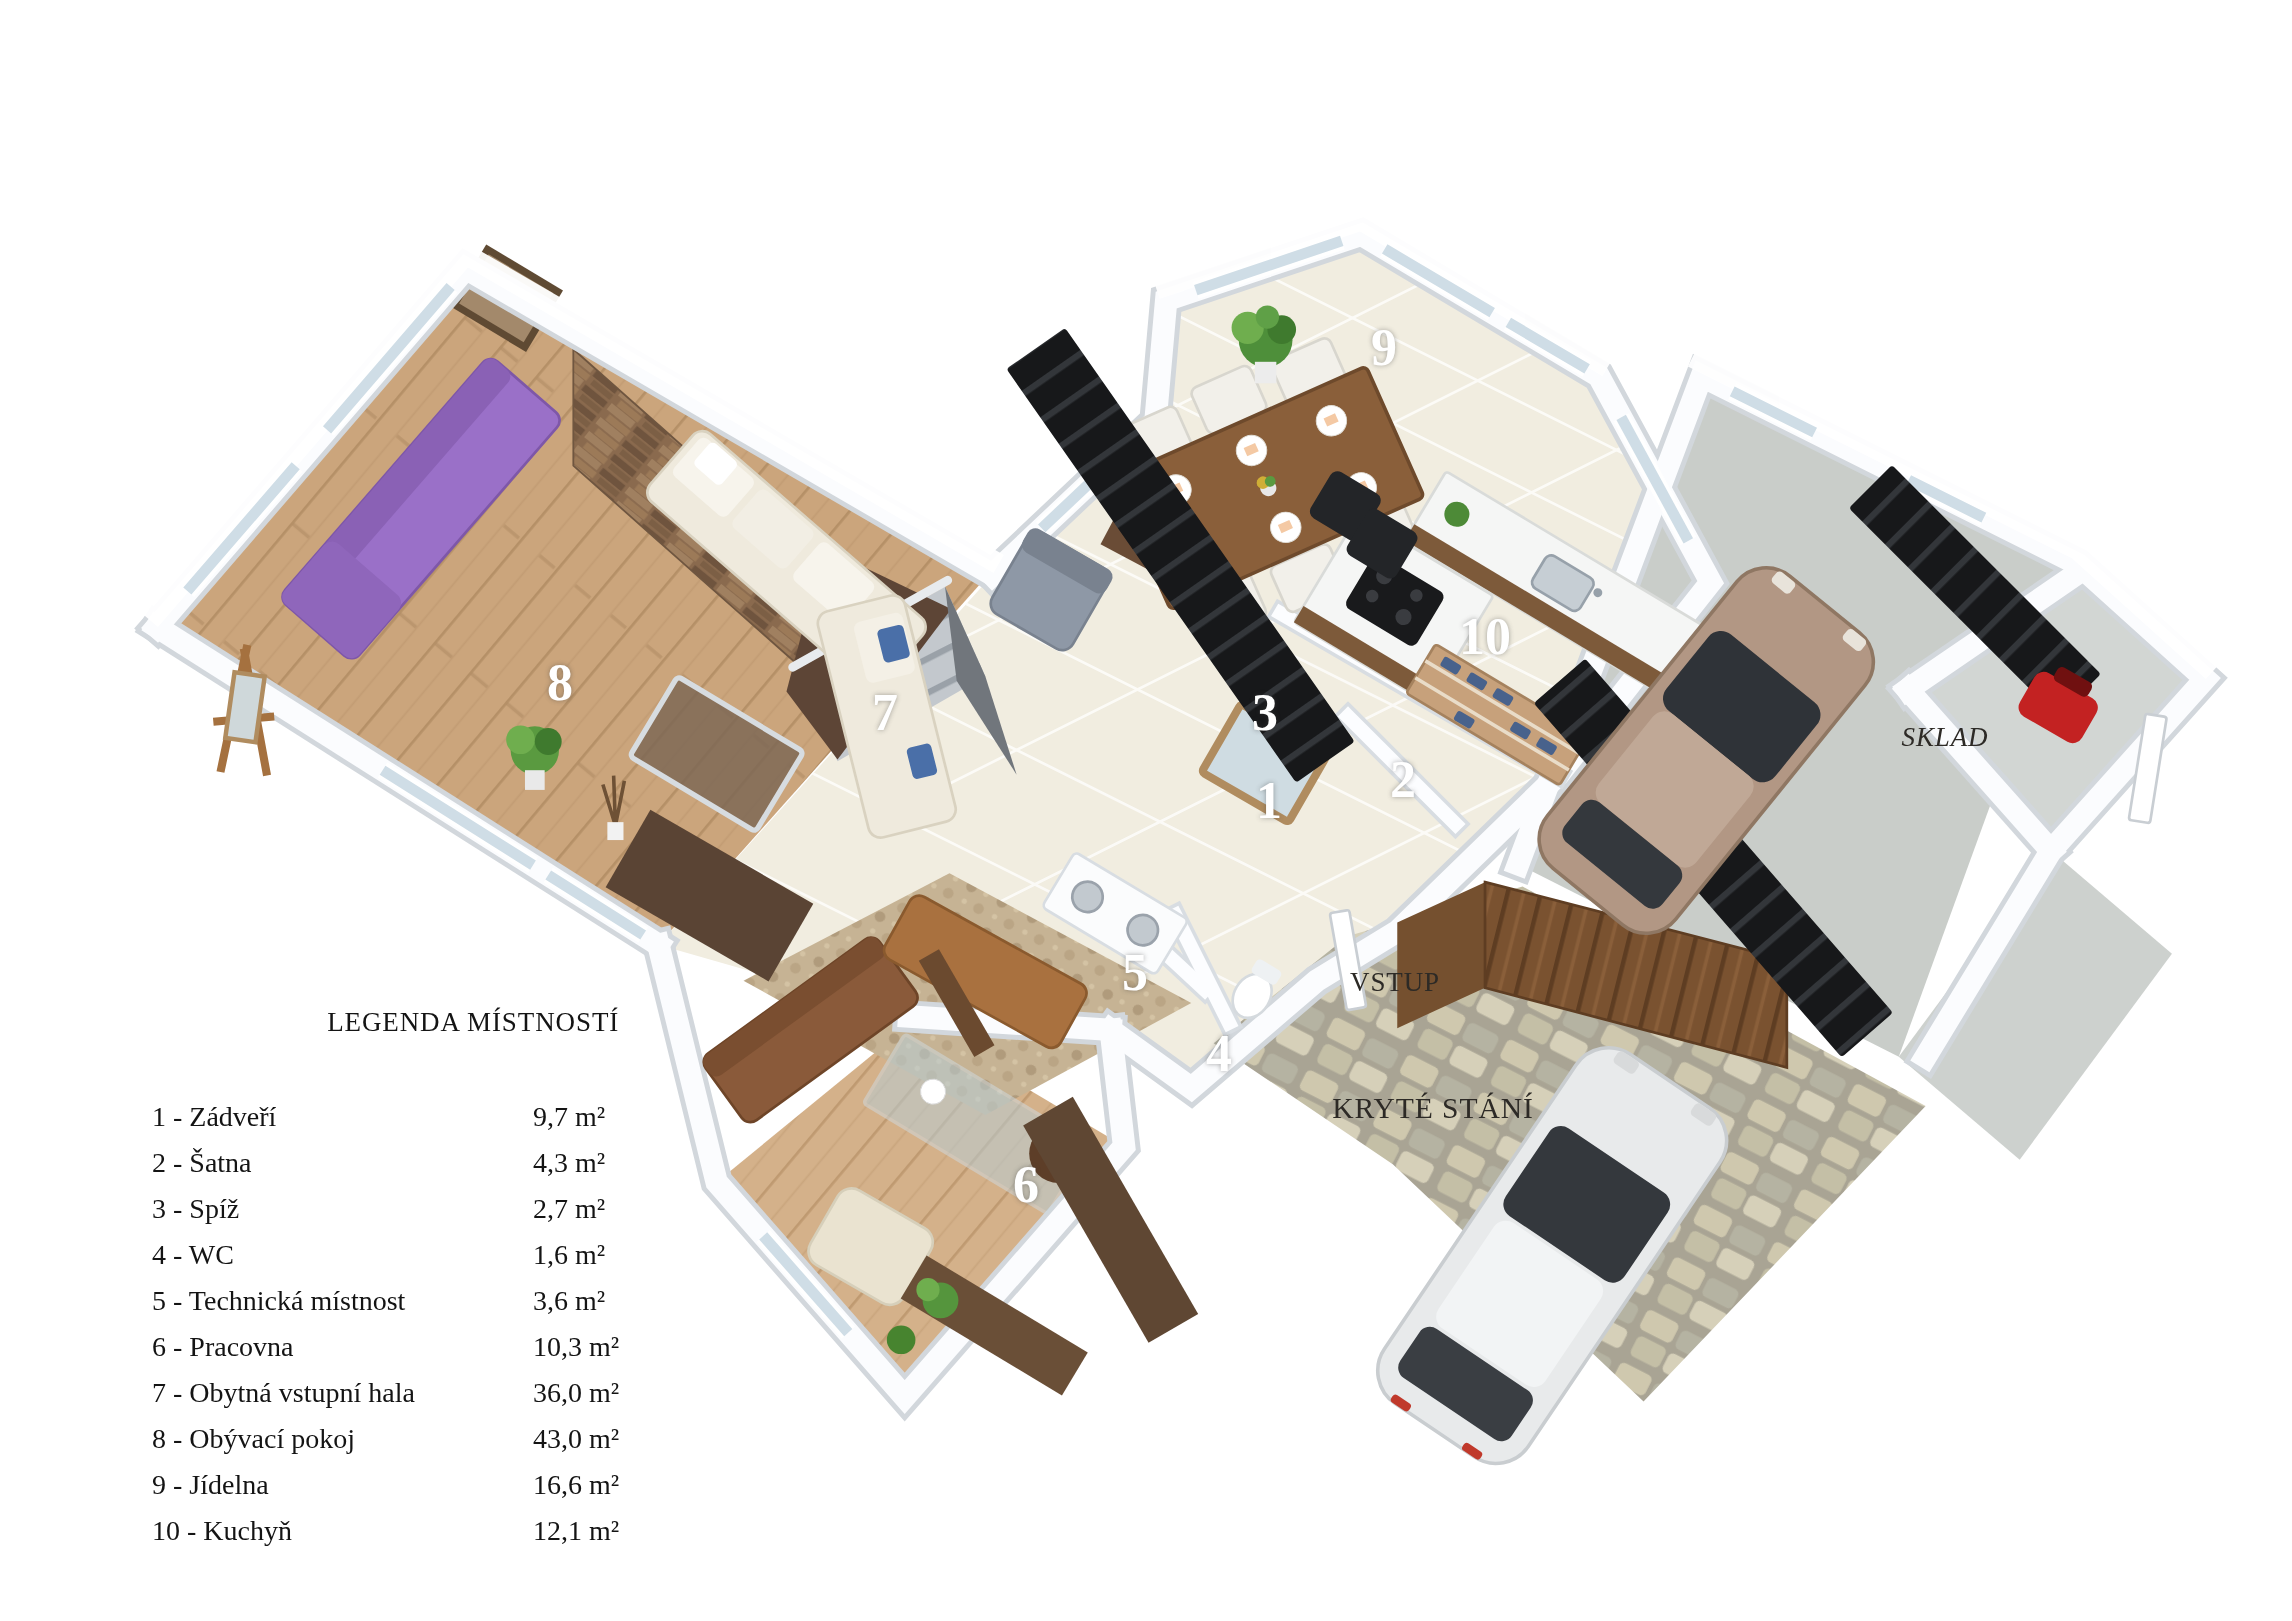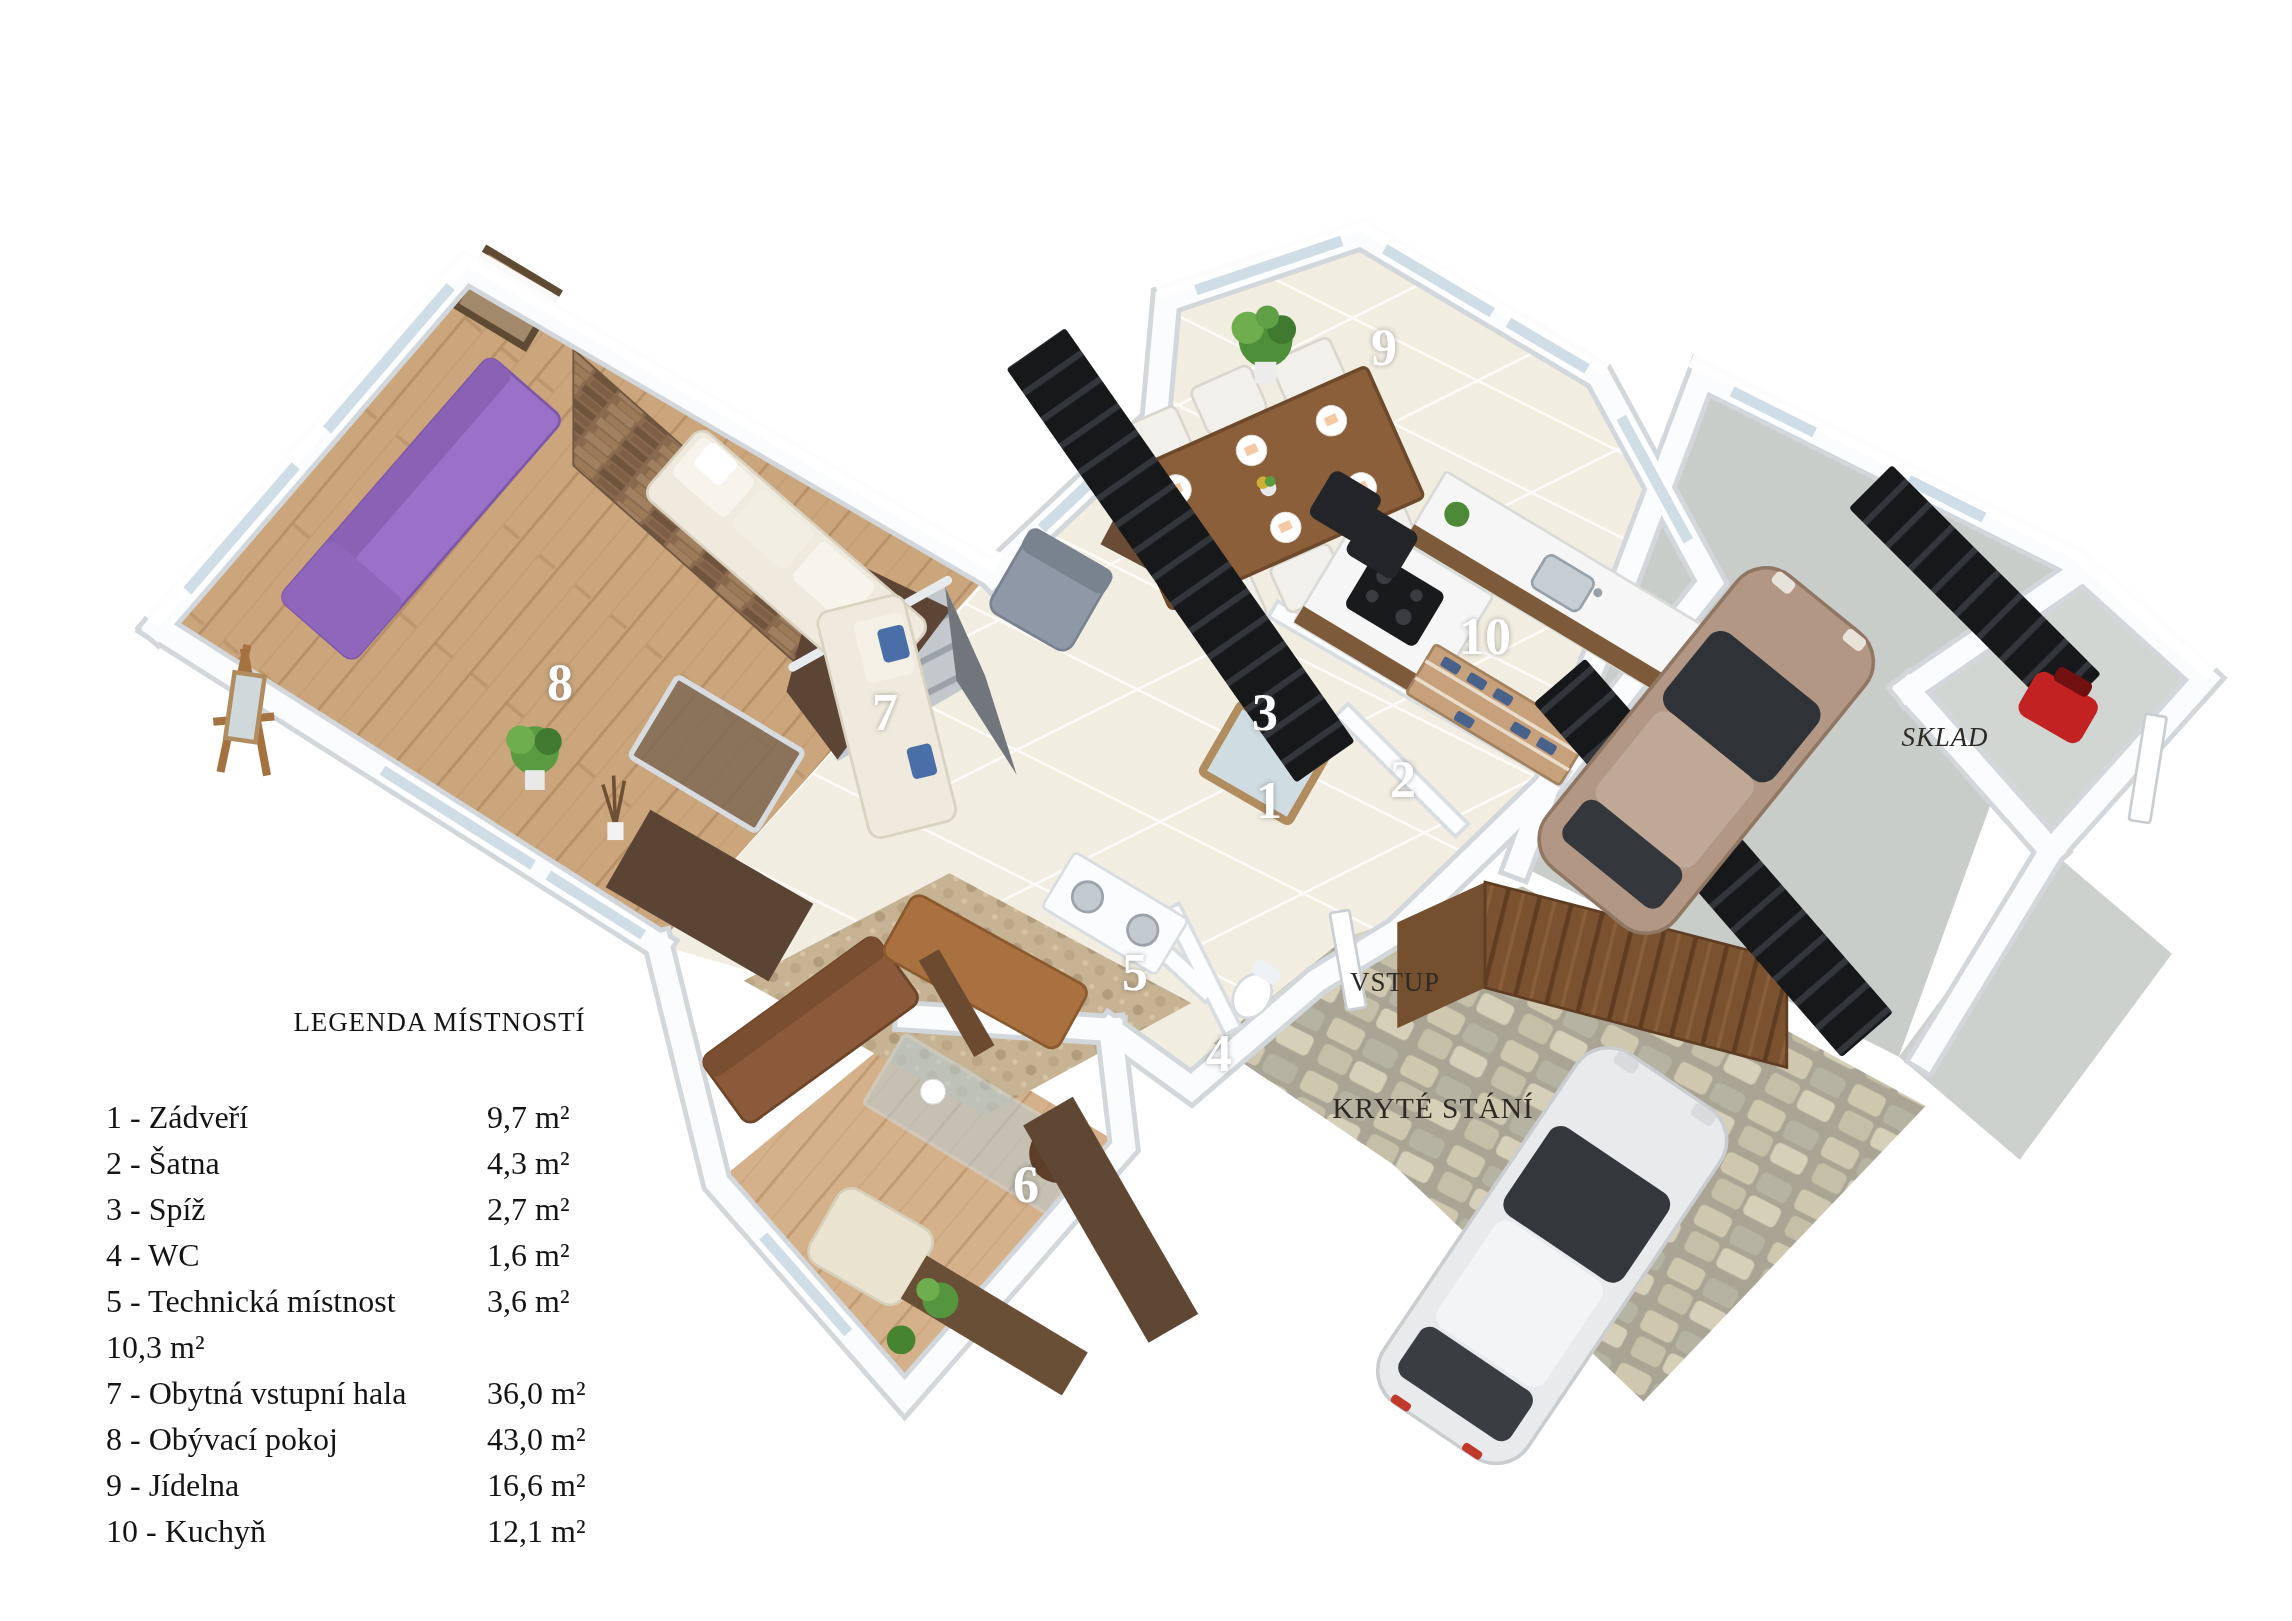--- a/index.html
+++ b/index.html
@@ -11,21 +11,21 @@
   .roomnum{color:#ffffff;font-size:52px;font-weight:bold;
            text-shadow:0 0.9px 5.4px rgba(60,60,60,.45);}
   .zone{color:#2d2a26;font-weight:normal;letter-spacing:0.9px;}
   .zone.vstup{font-size:27px;}
   .zone.kryte{font-size:29.6px;}
   .zone.sklad{font-size:27px;font-style:italic;}
   
   .legend{position:absolute;left:106px;top:1007px;color:#141414;}
   .legend-title{font-size:27px;letter-spacing:0.9px;text-align:right;}
   .legend-rows{margin-top:56px;}
-  .legend-row{display:grid;grid-template-columns:381px auto;font-size:32px;line-height:46px;}
+  .legend-row{display:grid;grid-template-columns:381px auto;font-size:28px;line-height:46px;margin-left:46px;}
   .legend-row .larea{justify-self:start;font-family:Liberation Serif, serif;}
 </style>
 </head>
 <body>
 
 <div id="stage">
 
 <svg id="render" width="2293" height="1621" viewBox="0 0 2560 1810">
   <defs>
     <pattern id="wood" patternUnits="userSpaceOnUse" width="300" height="52" patternTransform="rotate(-50)">
@@ -436,20 +436,21 @@
     </div>
     <div class="legend-row">
       <span class="lname">4 - WC</span>
       <span class="larea">1,6 m²</span>
     </div>
     <div class="legend-row">
       <span class="lname">5 - Technická místnost</span>
       <span class="larea">3,6 m²</span>
     </div>
     <div class="legend-row">
+      <span class="lname">6 - Pracovna</span>
       <span class="larea">10,3 m²</span>
     </div>
     <div class="legend-row">
       <span class="lname">7 - Obytná vstupní hala</span>
       <span class="larea">36,0 m²</span>
     </div>
     <div class="legend-row">
       <span class="lname">8 - Obývací pokoj</span>
       <span class="larea">43,0 m²</span>
     </div>

